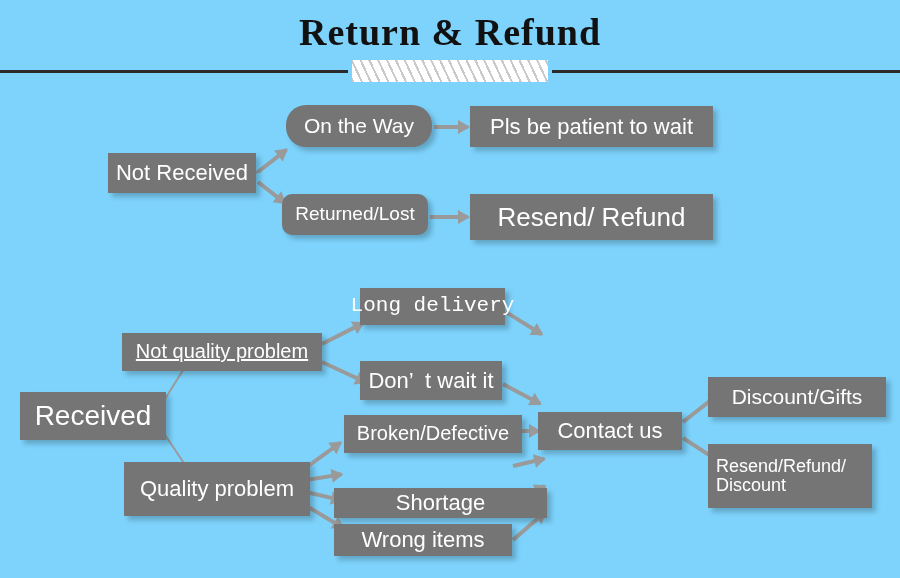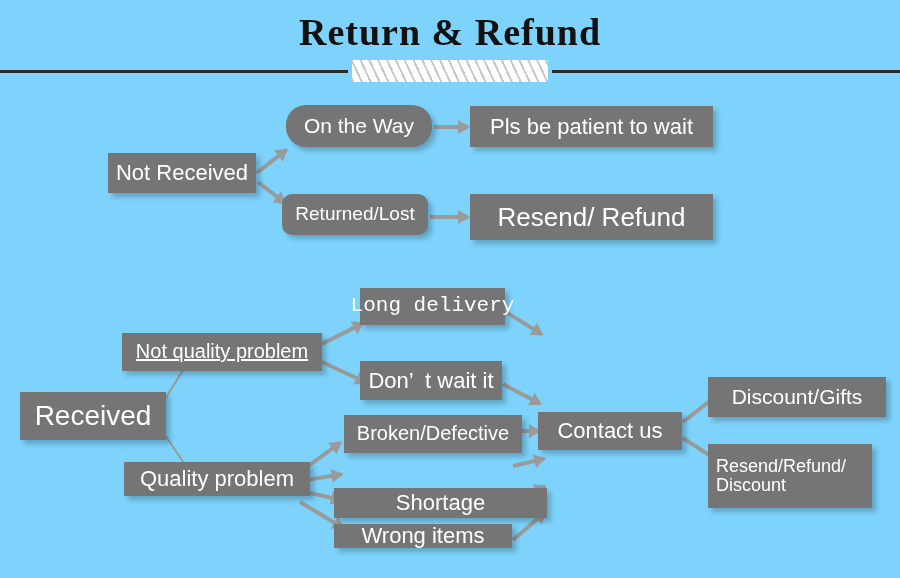--- a/index.html
+++ b/index.html
@@ -144,32 +144,32 @@
   <div class="node center" style="left:470px; top:106px; width:243px; height:41px; font-size:22px;">Pls be patient to wait</div>
 
   <div class="node center" style="left:282px; top:194px; width:146px; height:41px; font-size:19px;border-radius:10px;">Returned/Lost</div>
 
   <div class="node center" style="left:470px; top:194px; width:243px; height:46px; font-size:26px;">Resend/ Refund</div>
 
   <div class="node center" style="left:20px; top:392px; width:146px; height:48px; font-size:28px;">Received</div>
 
   <div class="node center" style="left:122px; top:333px; width:200px; height:38px; font-size:20px;text-decoration:underline;">Not quality problem</div>
 
-  <div class="node center" style="left:124px; top:462px; width:186px; height:34px; font-size:22px;">Quality problem</div>
+  <div class="node center" style="left:124px; top:462px; width:186px; height:54px; font-size:22px;">Quality problem</div>
 
   <div class="node center" style="left:360px; top:288px; width:145px; height:37px; font-size:21px;font-family:Liberation Mono, monospace;">Long delivery</div>
 
   <div class="node center" style="left:360px; top:361px; width:142px; height:39px; font-size:22px;">Don’  t wait it</div>
 
   <div class="node center" style="left:334px; top:415px; width:178px; height:38px; font-size:20px;margin-left:10px;">Broken/Defective</div>
 
 
   <div class="node center" style="left:334px; top:488px; width:213px; height:30px; font-size:22px;">Shortage</div>
 
-  <div class="node center" style="left:334px; top:524px; width:178px; height:24px; font-size:22px;">Wrong items</div>
+  <div class="node center" style="left:334px; top:524px; width:178px; height:32px; font-size:22px;">Wrong items</div>
 
   <div class="node center" style="left:538px; top:412px; width:144px; height:38px; font-size:22px;">Contact us</div>
 
   <div class="node center" style="left:708px; top:377px; width:178px; height:40px; font-size:21px;">Discount/Gifts</div>
 
   <div class="node left" style="left:708px; top:444px; width:164px; height:64px; font-size:18px;">Resend/Refund/
 Discount</div>
 
 </div>
 

